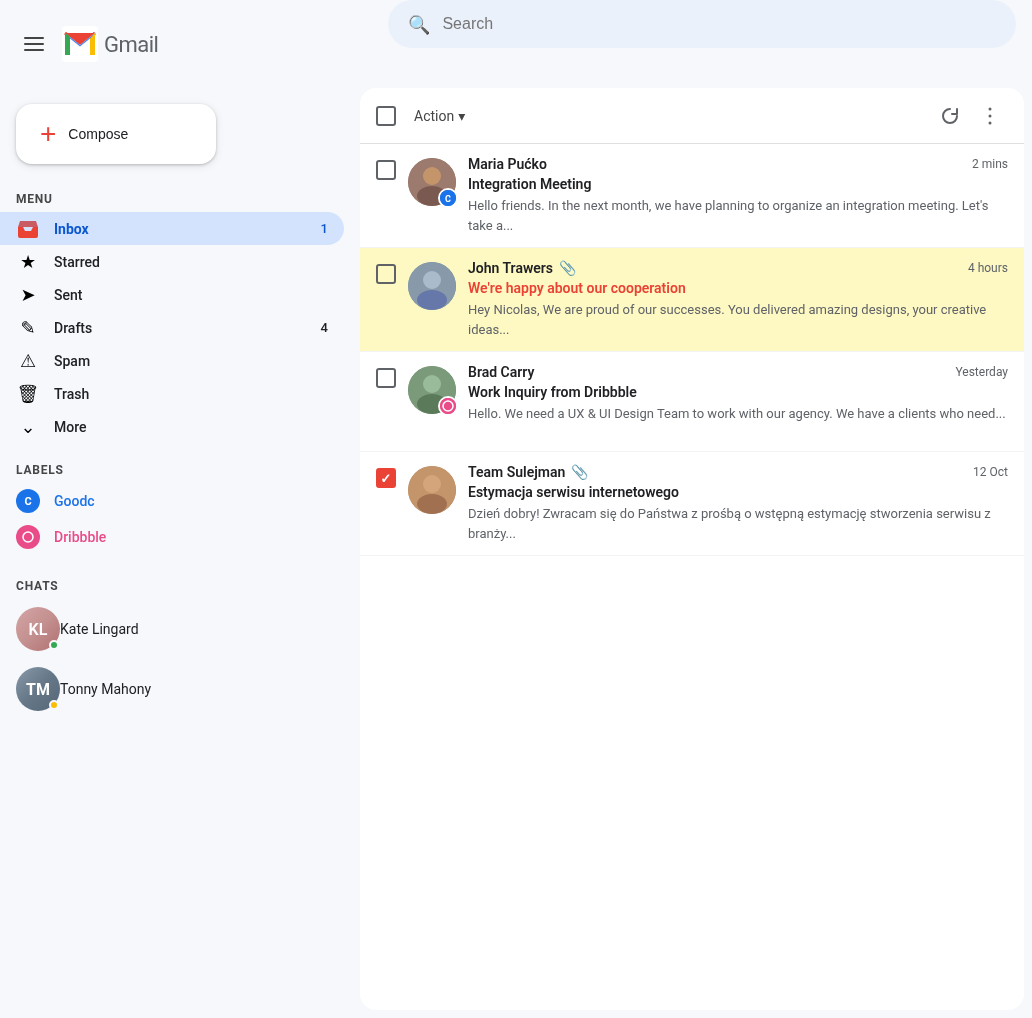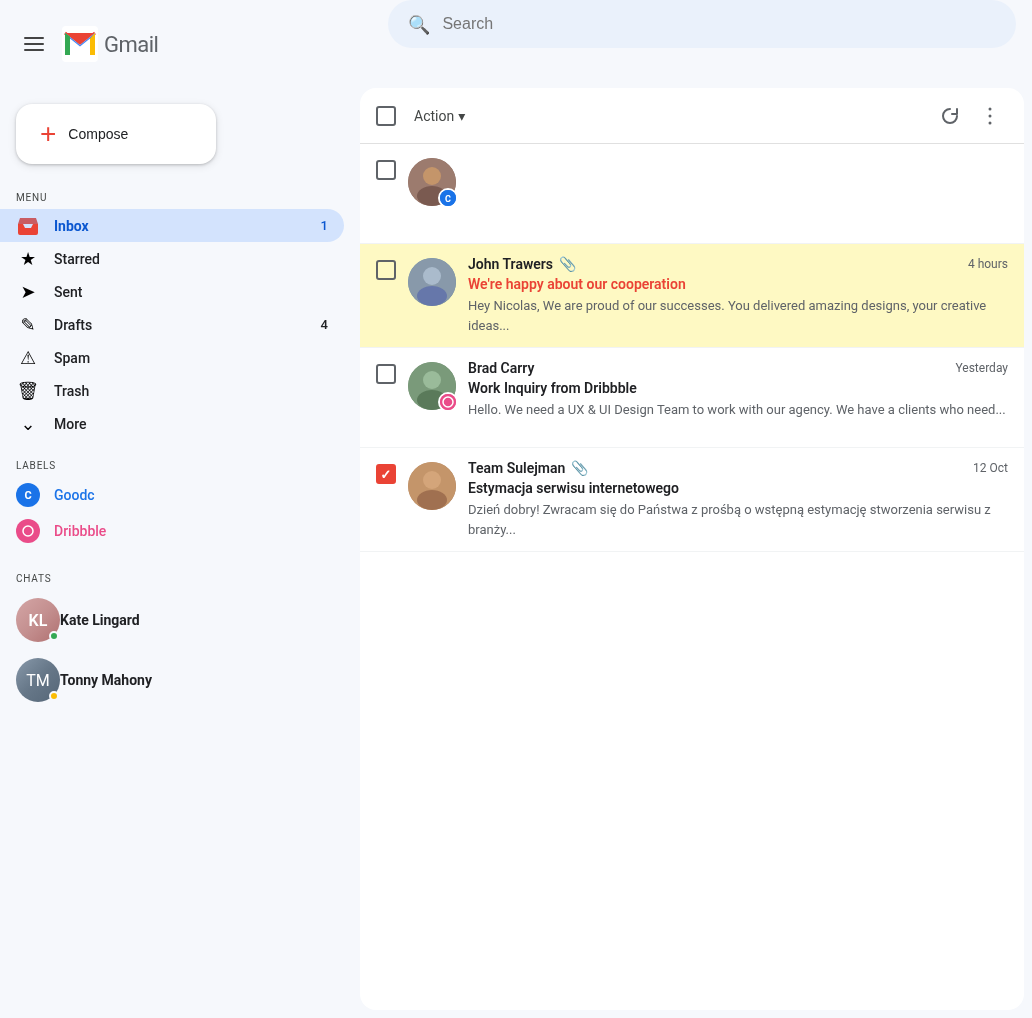--- a/index.html
+++ b/index.html
@@ -88,22 +88,22 @@
       gap: 12px;
       width: 200px;
     }
     .compose-plus {
       font-size: 28px;
       color: #ea4335;
       line-height: 1;
       font-weight: 300;
     }
     .section-label {
-      font-size: 10px;
-      font-weight: 400;
+      font-size: 12px;
+      font-weight: 700;
       color: #444746;
       letter-spacing: 0.8px;
       padding: 12px 16px 6px 16px;
       text-transform: uppercase;
     }
     .nav-item {
       display: flex;
       align-items: center;
       padding: 4px 16px;
       height: 33px;
@@ -151,21 +151,21 @@
       width: 44px; height: 44px; border-radius: 50%; flex-shrink: 0;
       position: relative; overflow: visible;
     }
     .chat-avatar-img {
       width: 44px; height: 44px; border-radius: 50%; display: block;
     }
     .online-dot {
       position: absolute; bottom: 1px; right: 1px; width: 10px; height: 10px;
       background: #34a853; border-radius: 50%; border: 2px solid #f6f8fc;
     }
-    .chat-name { font-size: 14px; font-weight: 700; color: #202124; flex: 1; }
+    .chat-name { font-size: 14px; font-weight: 400; color: #202124; flex: 1; }
     .chat-more {
       color: #5f6368; font-size: 18px; opacity: 0; cursor: pointer;
     }
 
     
     .email-list {
       flex: 1;
       background: #fff;
       border-radius: 16px;
       margin: 0 8px 8px 0;
@@ -367,21 +367,21 @@
         <div class="chat-avatar">
           <div class="chat-avatar-img" style="background: linear-gradient(135deg, #d4a5a5 0%, #c49090 50%, #b07070 100%); display:flex; align-items:center; justify-content:center; font-size:16px; font-weight:600; color:#fff; border-radius:50;">KL</div>
           <div class="online-dot"></div>
         </div>
         <span class="chat-name">Kate Lingard</span>
         <span class="chat-more">⋮</span>
       </div>
 
       <div class="chat-item">
         <div class="chat-avatar">
-          <div class="chat-avatar-img" style="background: linear-gradient(135deg, #8899aa 0%, #667788 50%, #556677 100%); display:flex; align-items:center; justify-content:center; font-size:16px; font-weight:400; color:#fff; border-radius:50%;">TM</div>
+          <div class="chat-avatar-img" style="background: linear-gradient(135deg, #8899aa 0%, #667788 50%, #556677 100%); display:flex; align-items:center; justify-content:center; font-size:16px; font-weight:700; color:#fff; border-radius:50%;">TM</div>
           <div class="online-dot" style="background:#fbbc04;"></div>
         </div>
         <span class="chat-name">Tonny Mahony</span>
         <span class="chat-more">⋮</span>
       </div>
     </div>
 
   </div>
 
   <div class="email-list">
@@ -419,20 +419,28 @@
             <ellipse cx="24" cy="38" rx="15" ry="10" fill="#7a5a50"></ellipse>
           </svg>
         </div>
         <div class="avatar-badge" style="background:#1a73e8;">
           <svg width="16" height="16" viewBox="0 0 16 16">
               <circle cx="8" cy="8" r="8" fill="#1a73e8"></circle>
               <text x="8" y="12" text-anchor="middle" fill="white" font-size="9" font-weight="bold">C</text>
             </svg>
         </div>
       </div>
+      <div class="email-content">
+        <div class="email-header">
+          <span class="sender-name">Maria Pućko</span>
+          <span class="email-time">2 mins</span>
+        </div>
+        <div class="email-subject">Integration Meeting</div>
+        <div class="email-preview">Hello friends. In the next month, we have planning to organize an integration meeting. Let's take a...</div>
+      </div>
     </div>
 
     <div class="email-row highlighted">
       <div class="email-checkbox"></div>
       <div class="avatar-wrap">
         <div class="avatar-circle" style="background: linear-gradient(135deg, #7a9ab0 0%, #5a7a90 100%);">
           <svg width="48" height="48" viewBox="0 0 48 48">
             <circle cx="24" cy="24" r="24" fill="#8899aa"></circle>
             <circle cx="24" cy="18" r="9" fill="#aabbcc"></circle>
             <ellipse cx="24" cy="38" rx="15" ry="10" fill="#6677aa"></ellipse>

